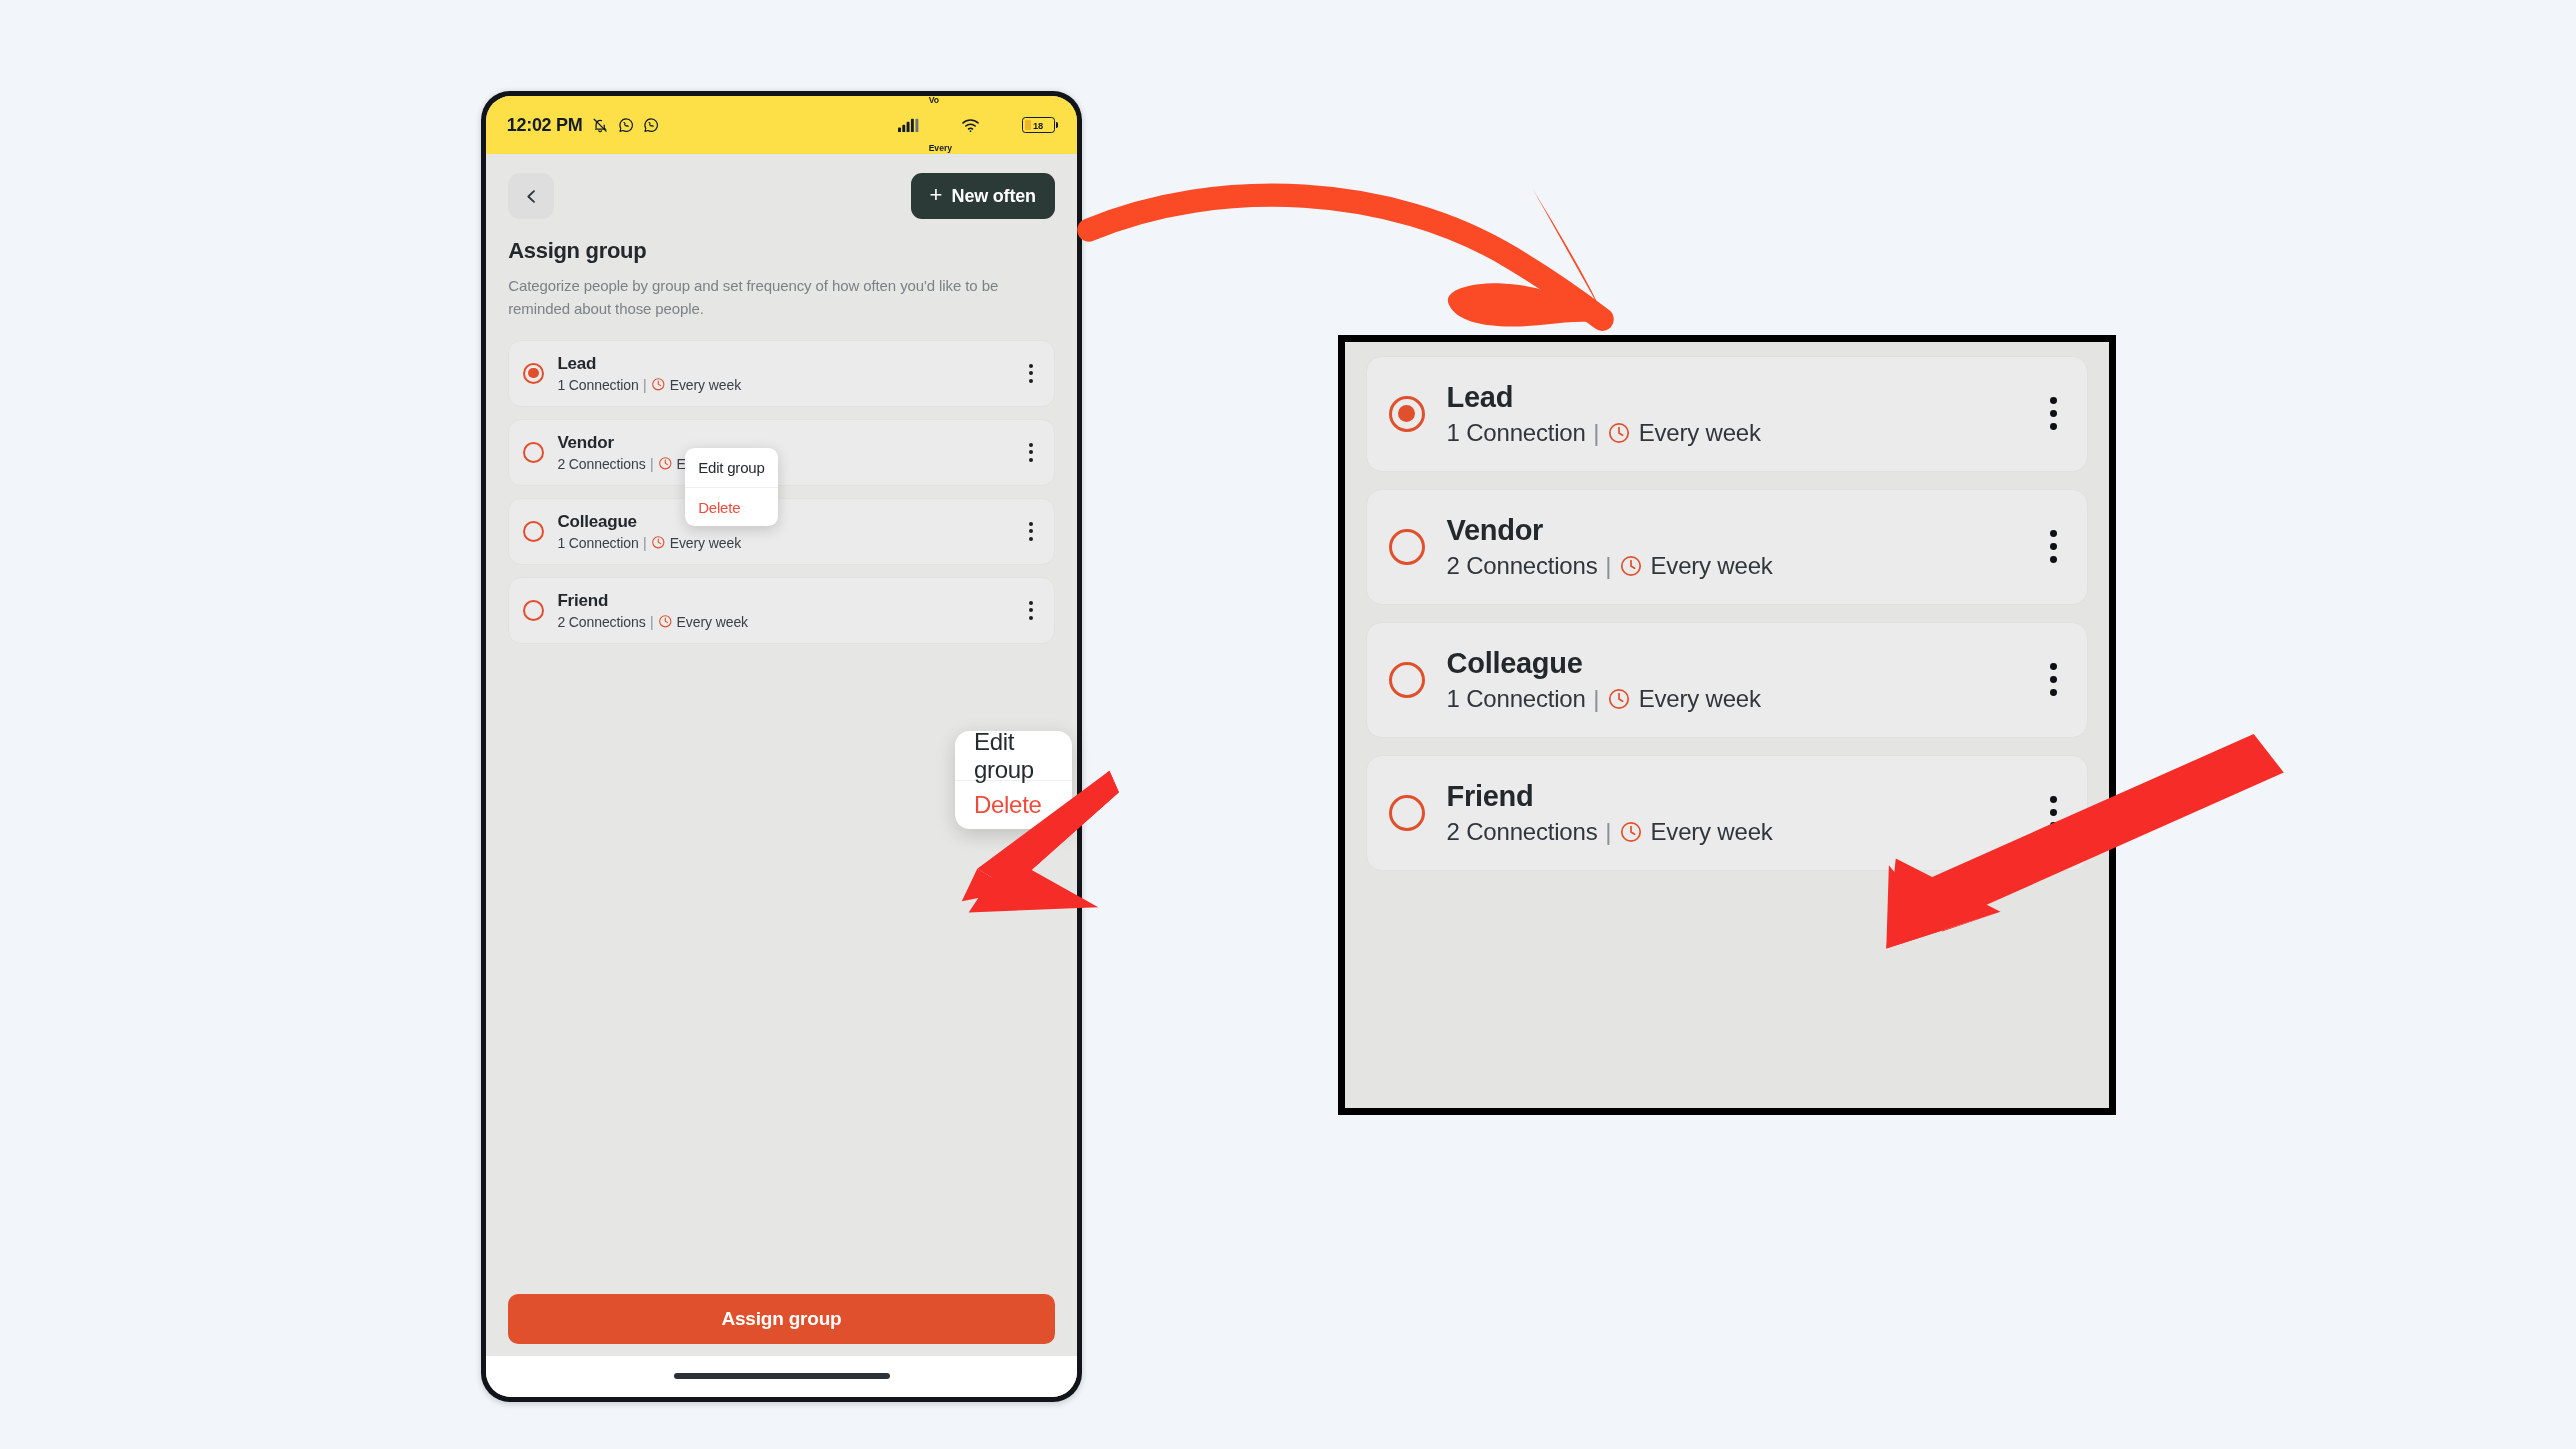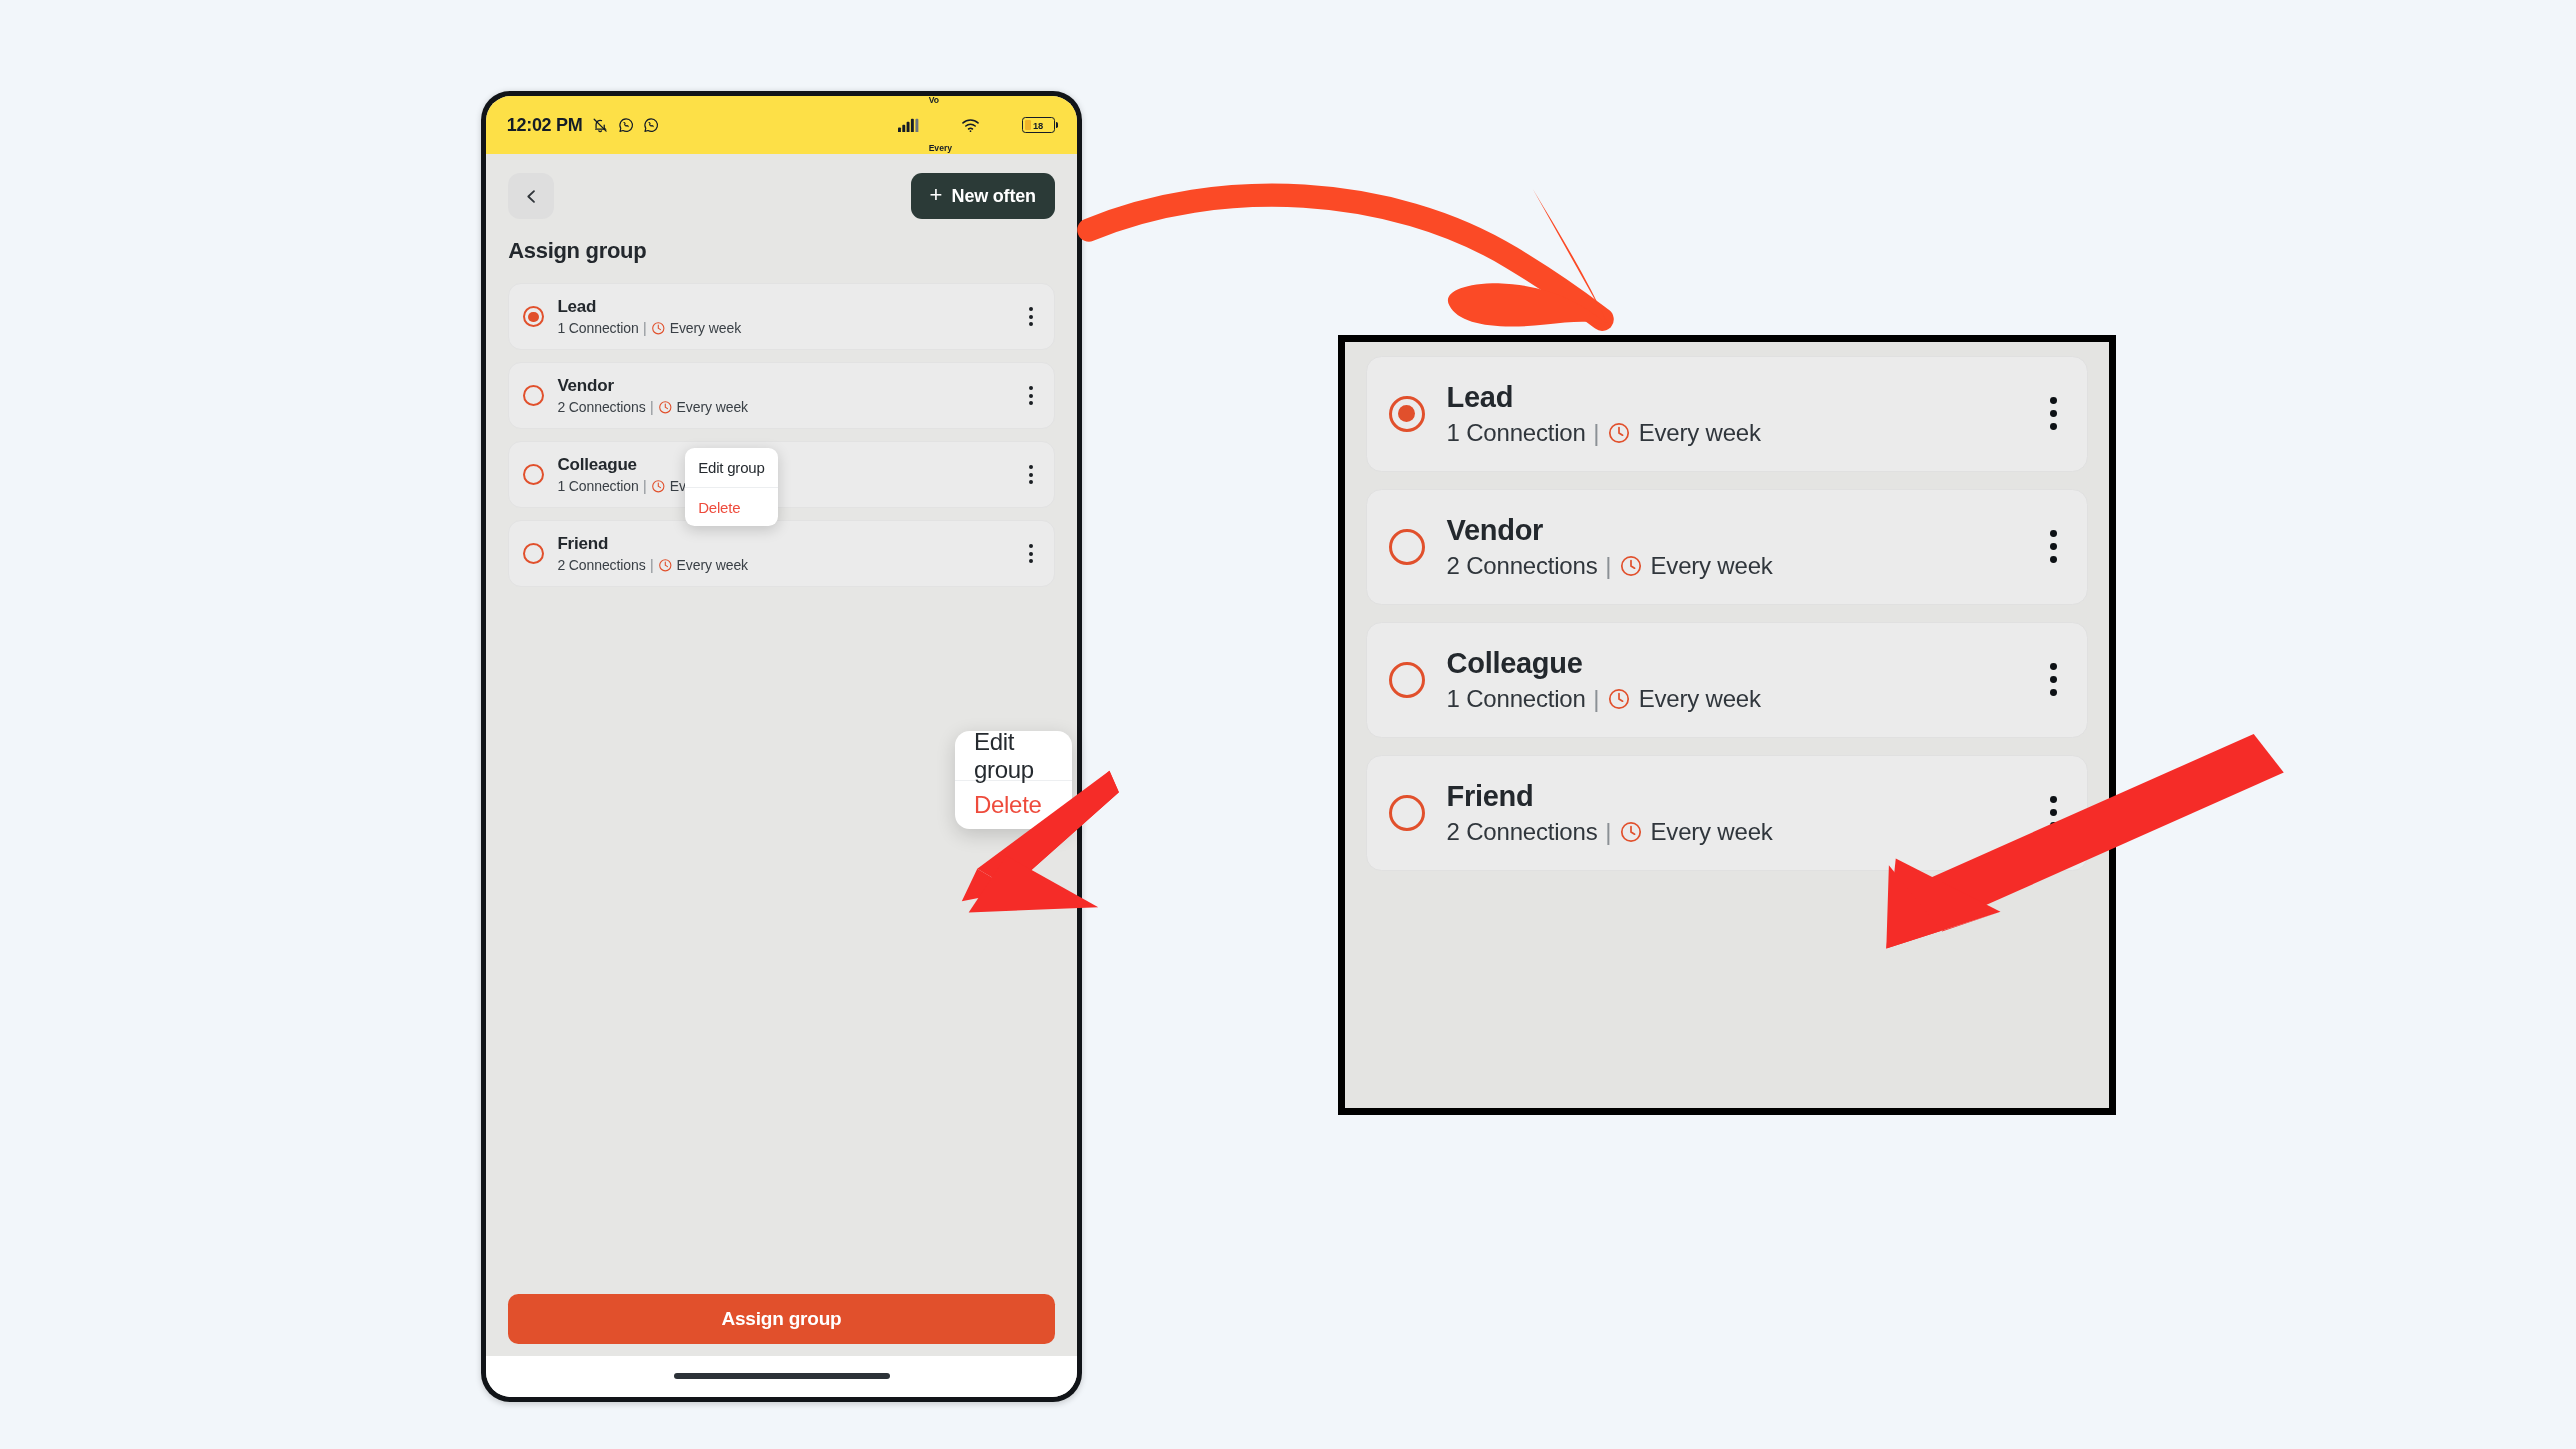--- a/index.html
+++ b/index.html
@@ -239,20 +239,21 @@
             <polyline points="15.5,4.5 7.5,12 15.5,19.5"></polyline>
           </svg>
         </div>
         <div id="newgroup-btn">
           <span class="plus-ico">+</span>
           <span>New often</span>
         </div>
       </div>
 
       <div id="page-title">Assign group</div>
+      <div id="page-sub">Categorize people by group and set frequency of how often you'd like to be reminded about those people.</div>
 
       <div id="group-list">
 
         <div class="grp-card">
           <span class="radio on"></span>
           <span class="grp-text">
             <span class="grp-name">Lead</span>
             <span class="grp-meta">
               <span>1 Connection</span>
               <span class="bar">|</span>

